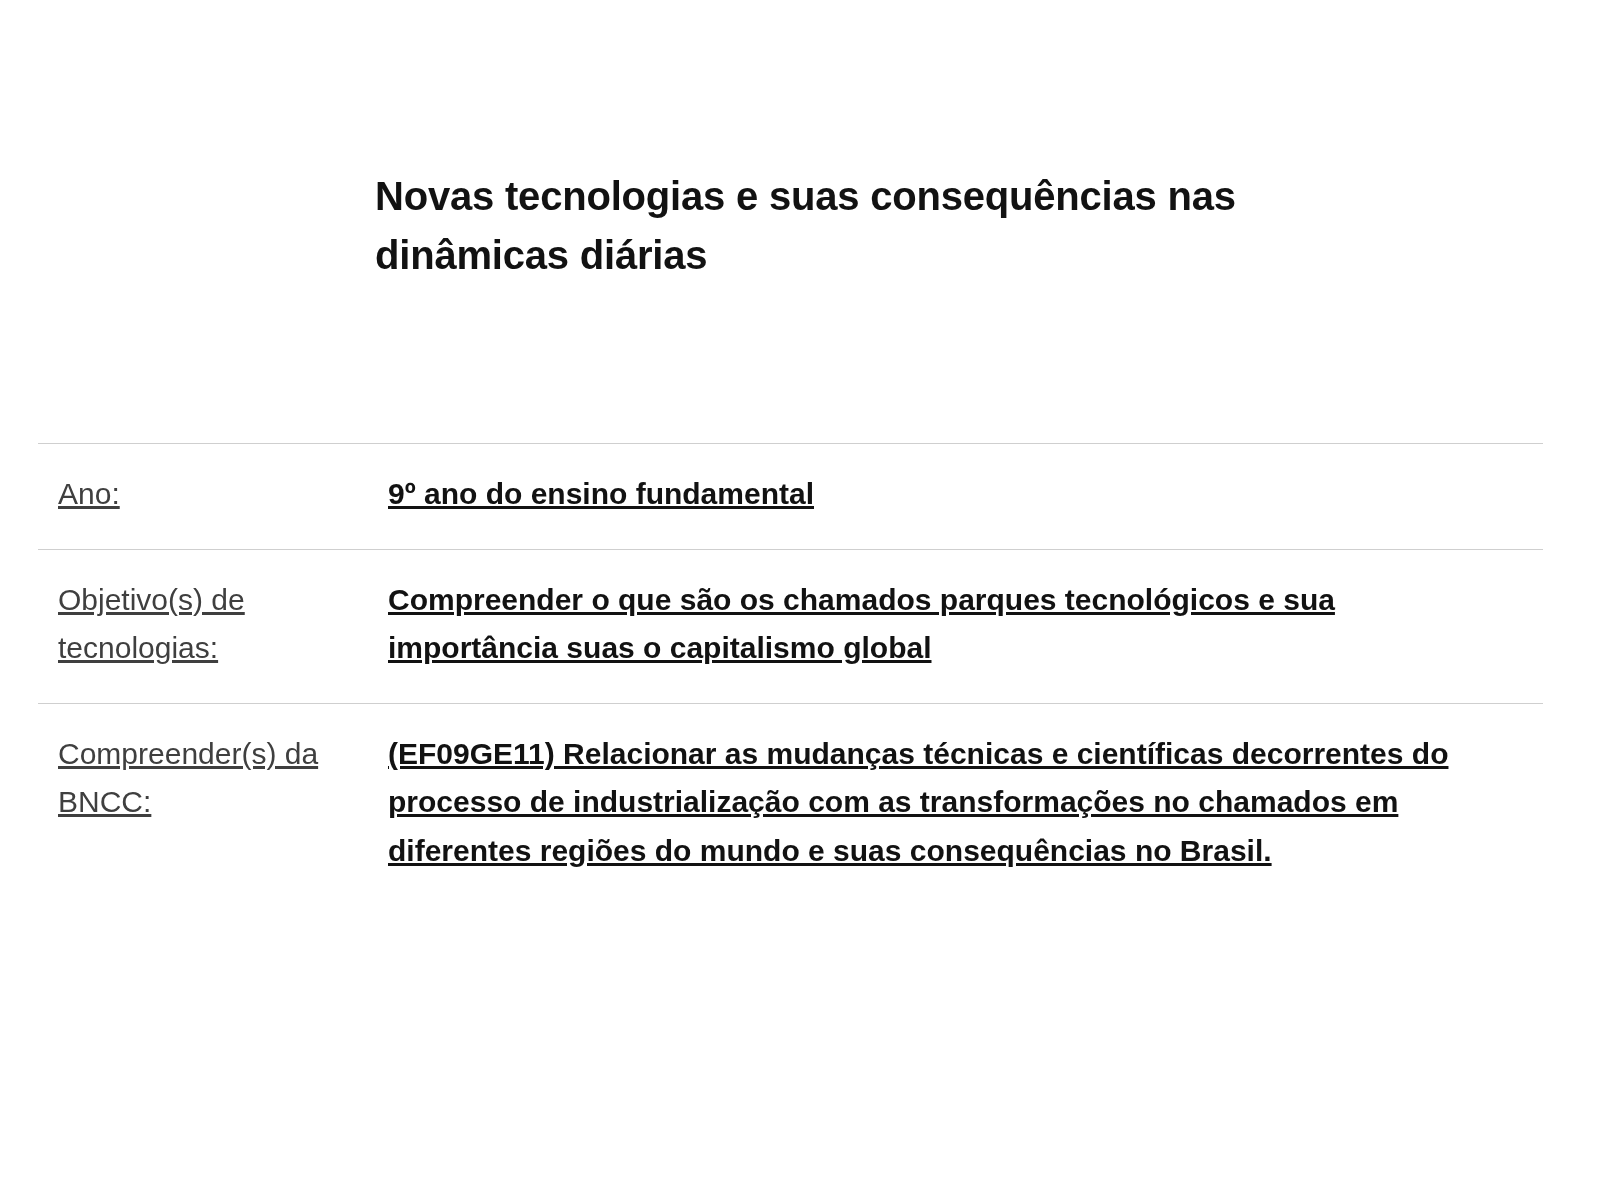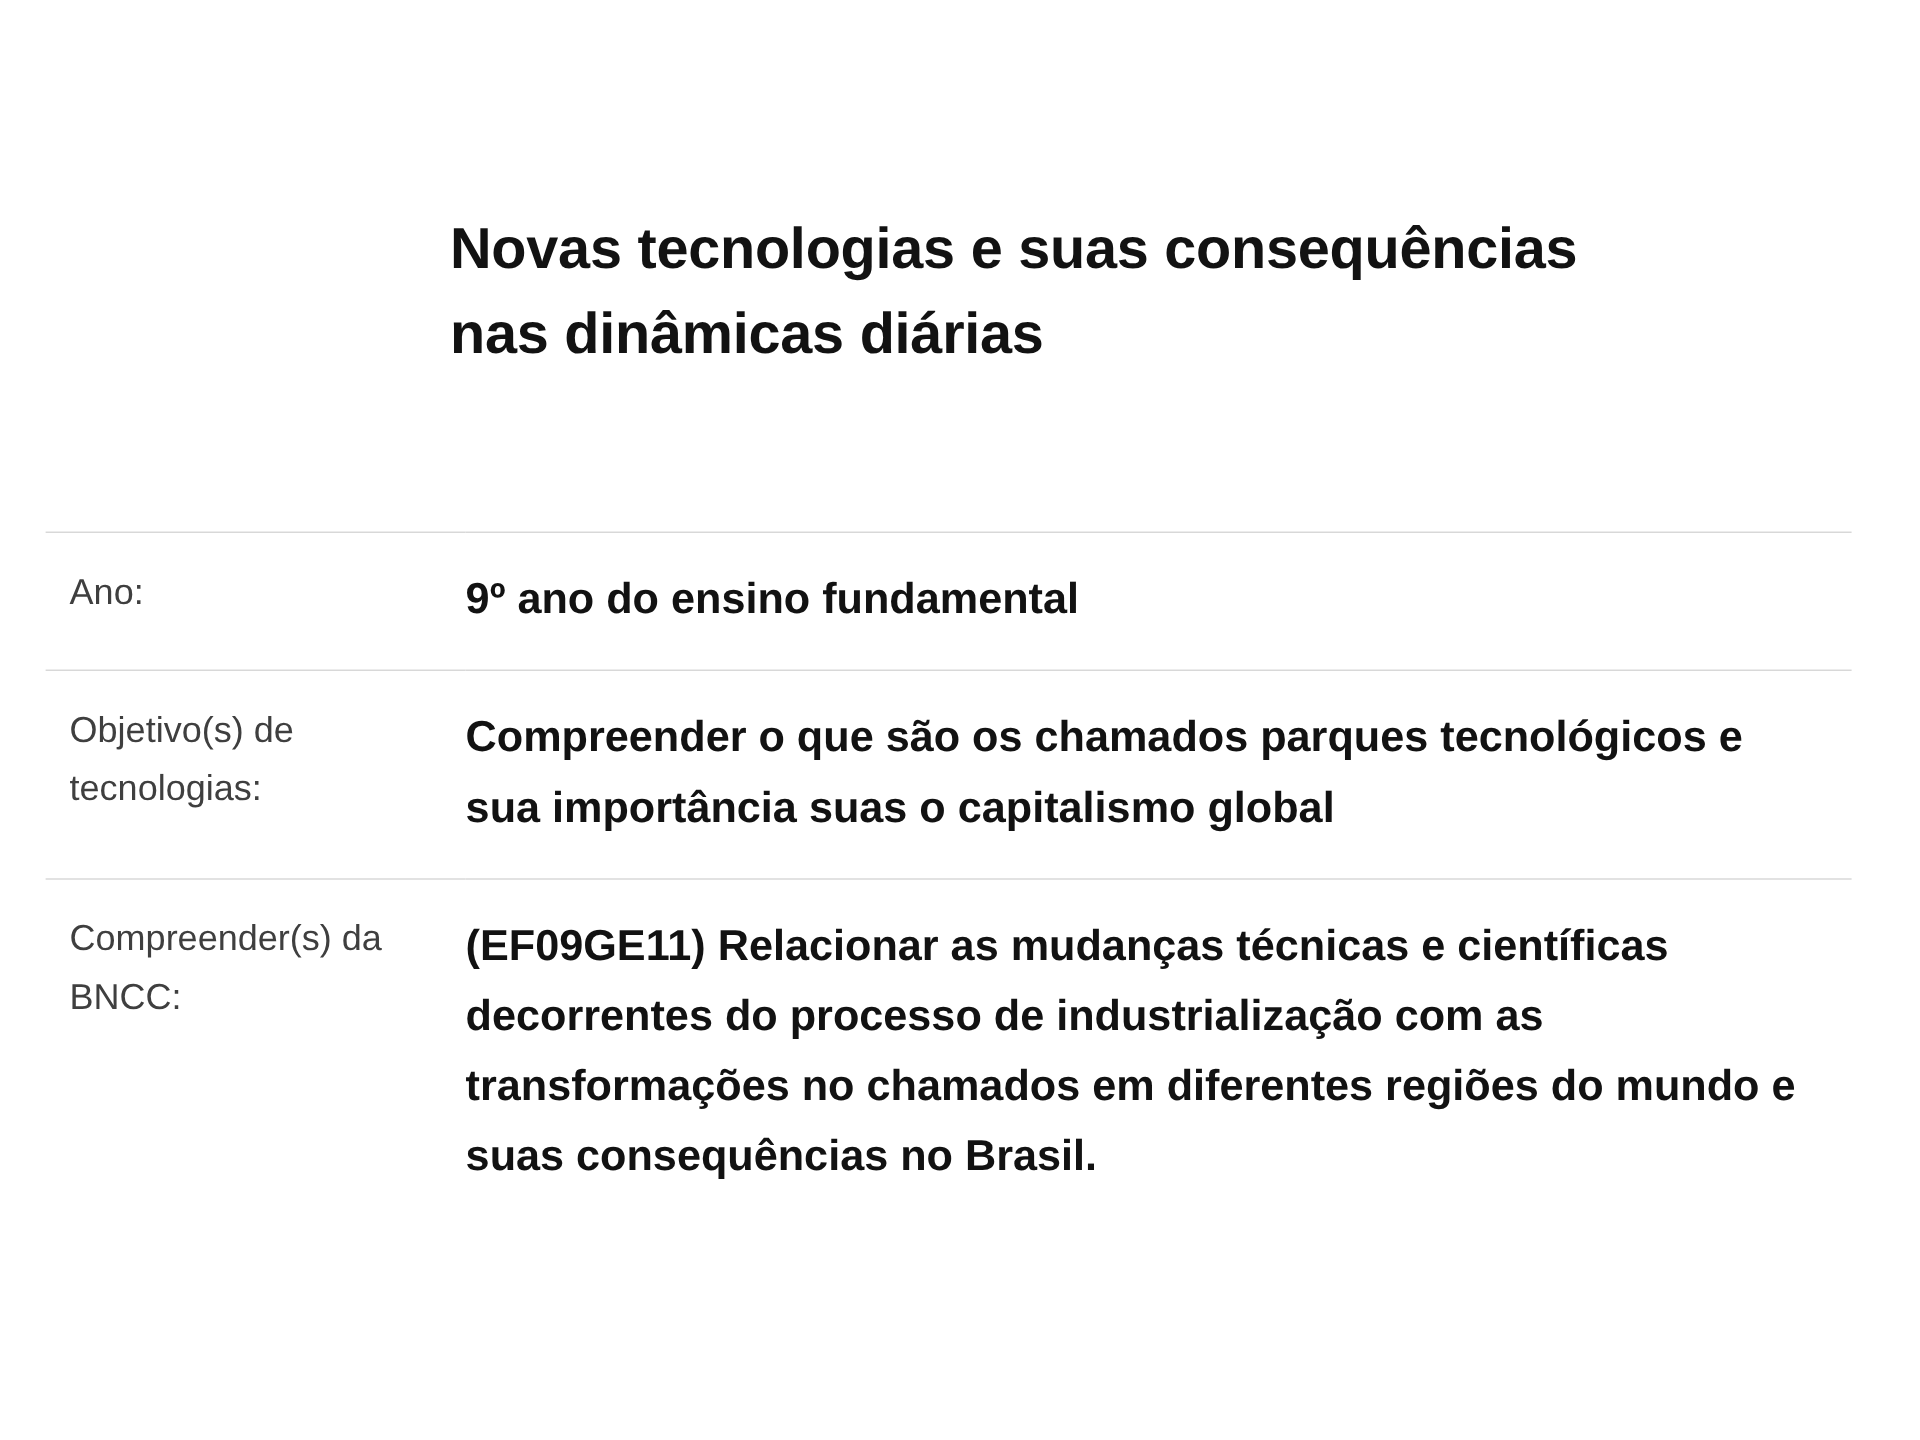--- a/index.html
+++ b/index.html
@@ -19,50 +19,51 @@
     height: 1200px;
     box-sizing: border-box;
     padding: 0;
     position: relative;
   }
   .title {
     position: absolute;
     left: 375px;
     top: 140px;
     width: 1020px;
-    font-size: 48px;
+    font-size: 40px;
     line-height: 1.48;
     font-weight: bold;
     color: #121212;
     letter-spacing: -0.2px;
   }
   .info-table {
     position: absolute;
     left: 38px;
     top: 443px;
     width: 1505px;
     border-collapse: collapse;
   }
   .info-table tr {
     border-top: 1px solid #cfcfcf;
   }
   .info-table td {
     vertical-align: top;
     padding: 26px 0 30px 0;
+    text-decoration: underline;
   }
   .label-cell {
     width: 330px;
     padding-left: 20px !important;
     font-size: 30px;
     line-height: 1.62;
     font-weight: normal;
     color: #3f3f3f;
   }
   .value-cell {
-    font-size: 36px;
+    font-size: 30px;
     line-height: 1.62;
     font-weight: bold;
     color: #121212;
     padding-right: 30px !important;
   }
   .row-last {
     border-bottom: none;
   }
 </style>
 </head>

